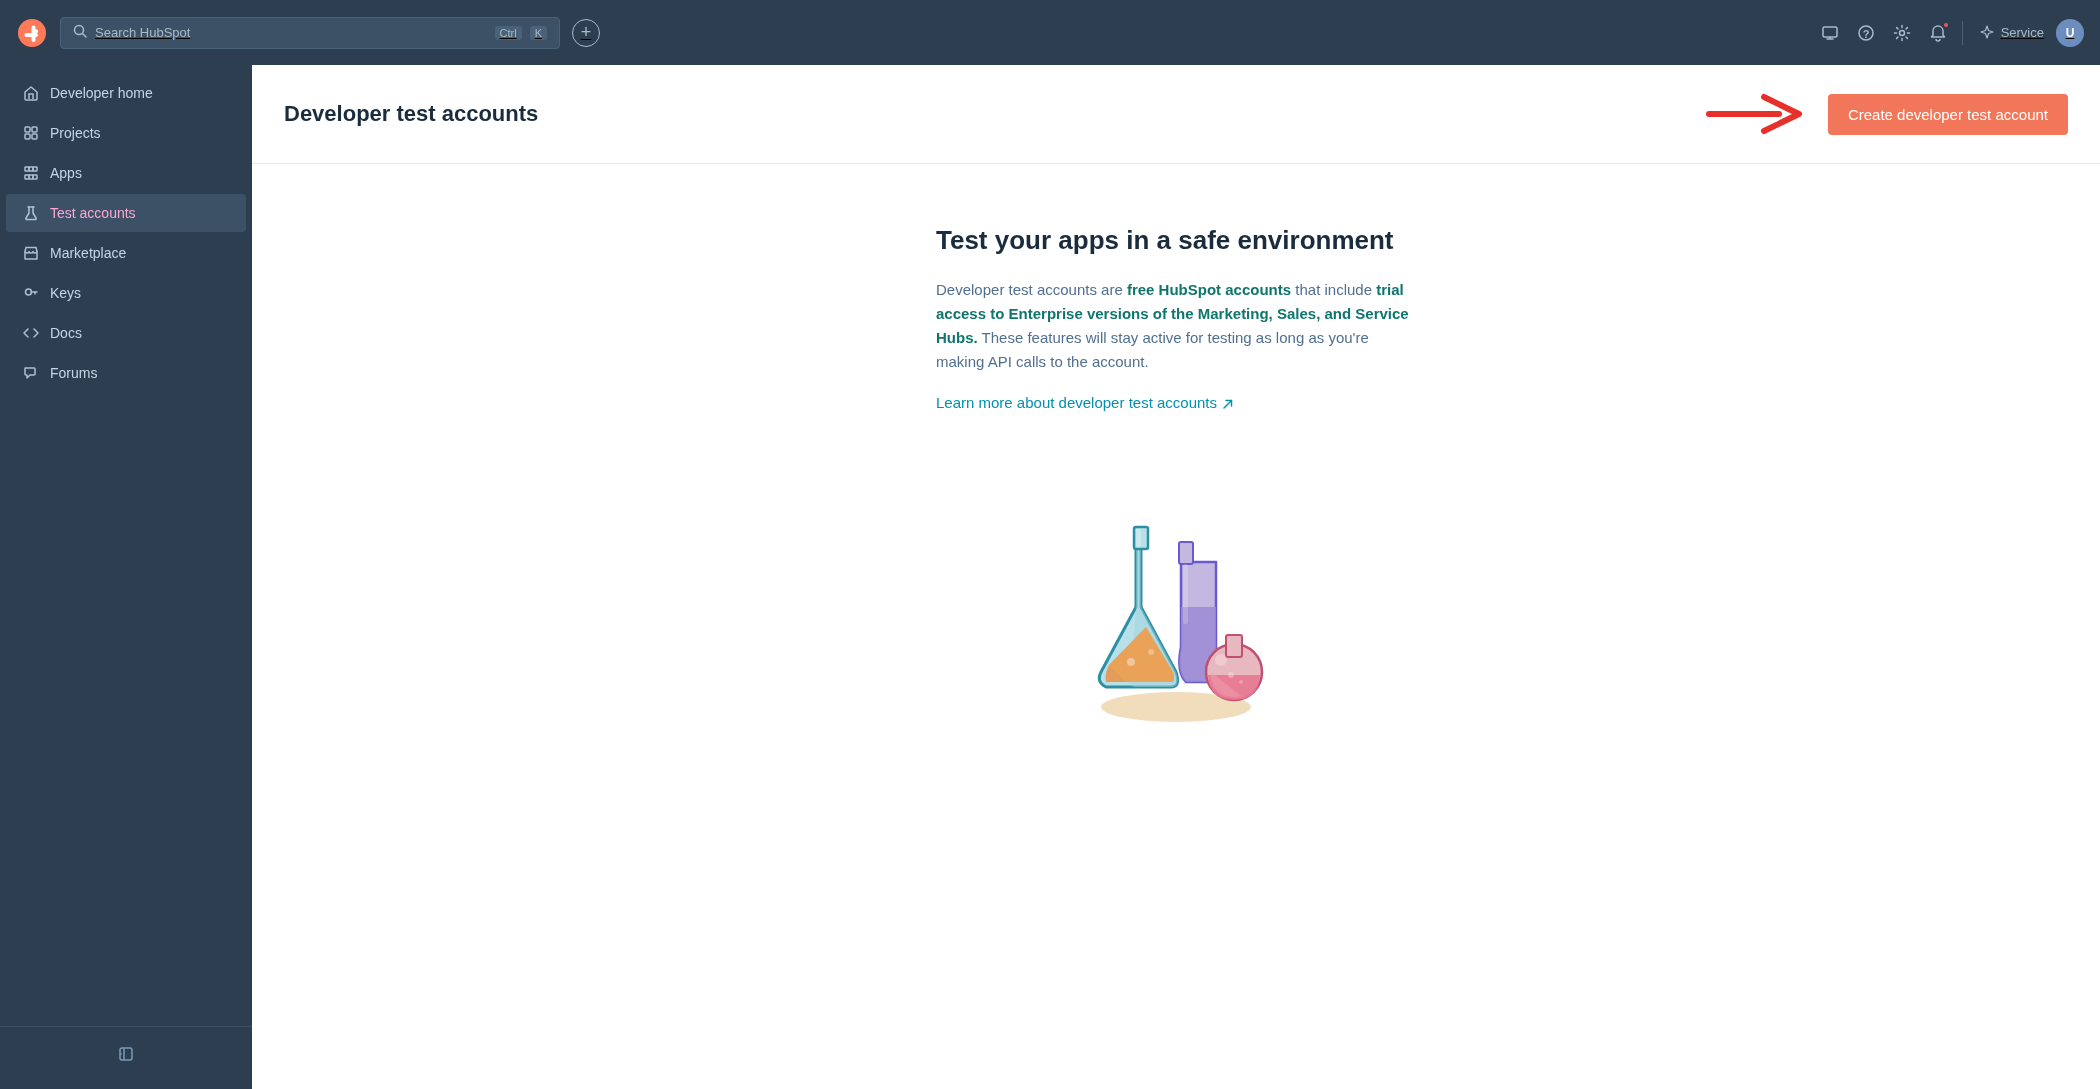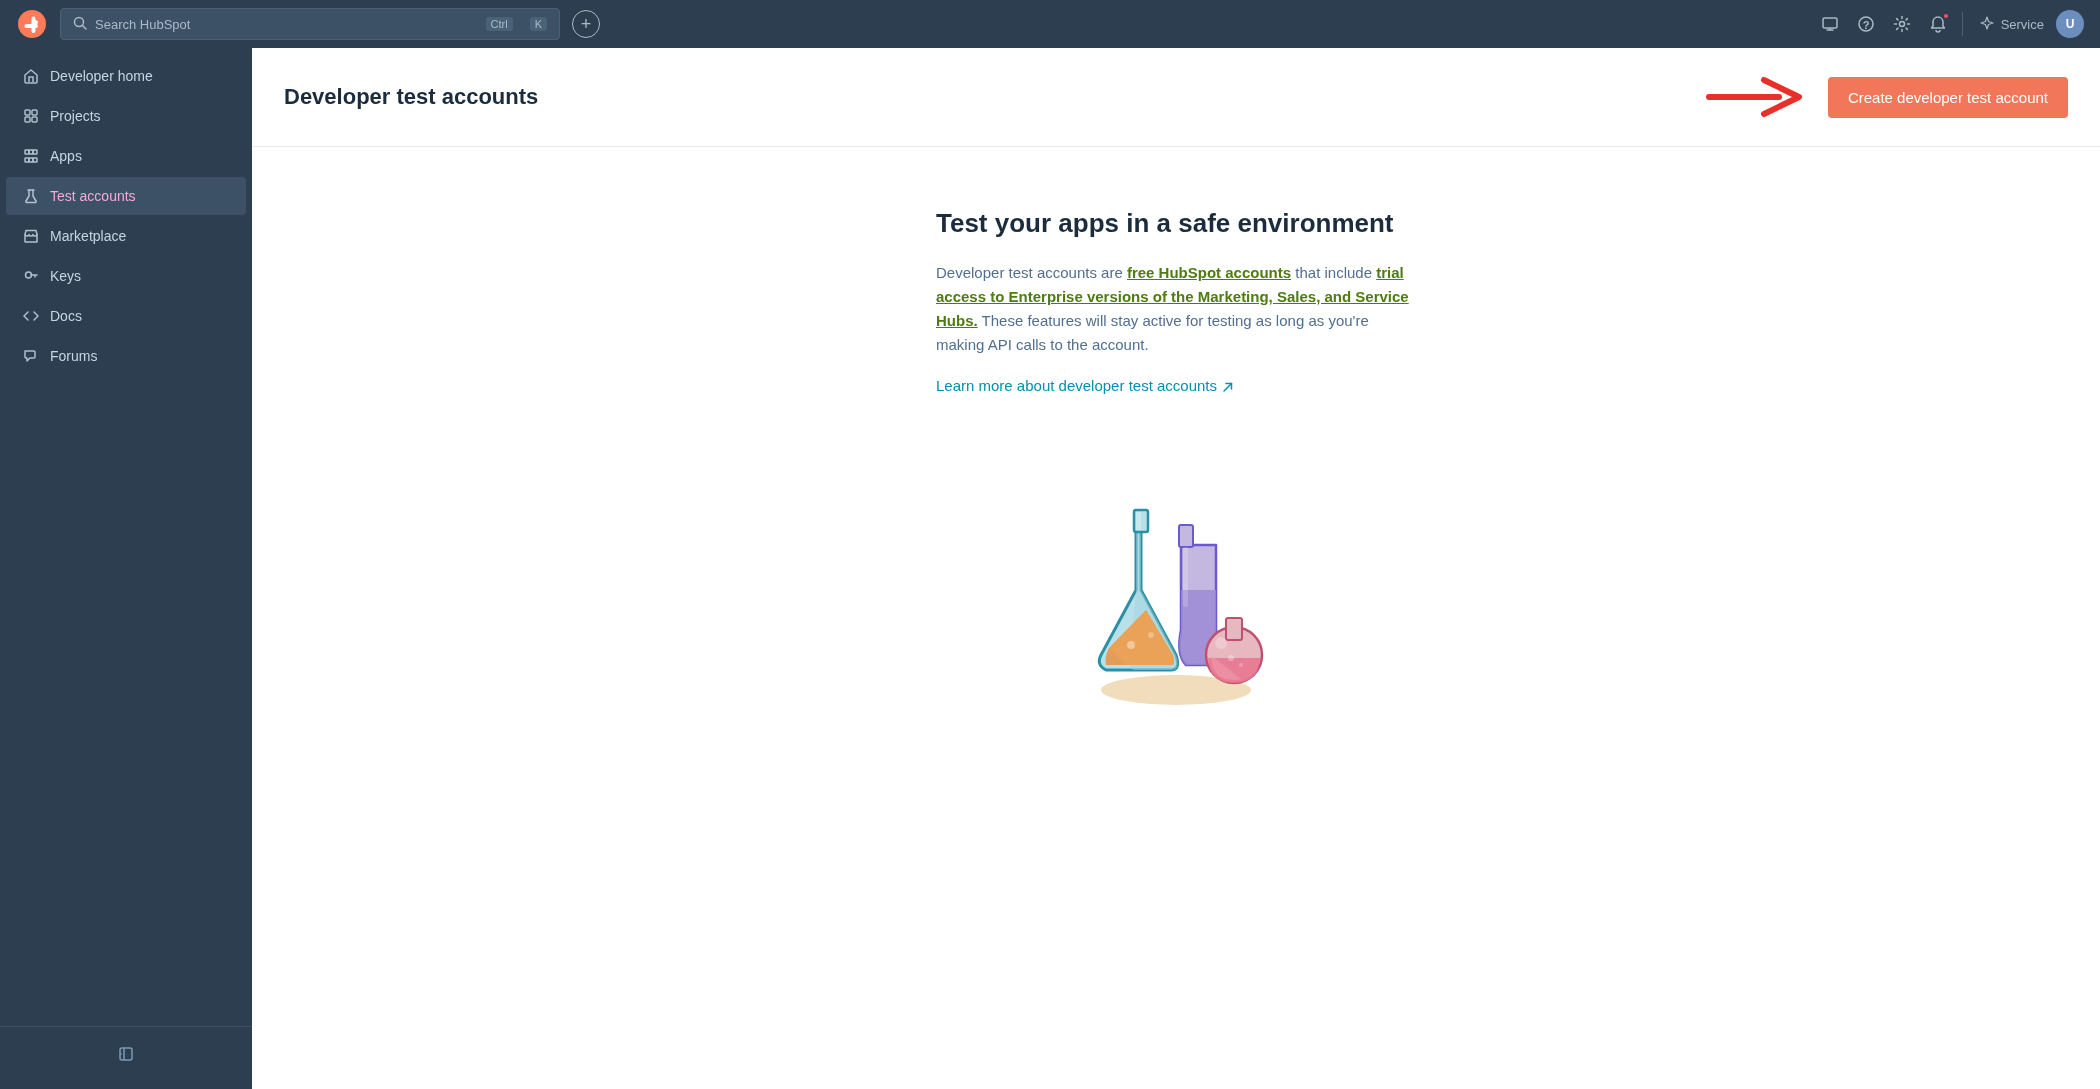--- a/index.html
+++ b/index.html
@@ -1,27 +1,28 @@
 <!DOCTYPE html>
 <html><head>
   <meta charset="utf-8">
   <style>
     * { margin: 0; padding: 0; box-sizing: border-box; }
     body { font-family: -apple-system, BlinkMacSystemFont, 'Segoe UI', Helvetica, Arial, sans-serif; background: #f5f8fa; display: flex; flex-direction: column; height: 100vh; overflow: hidden; }
 
     
     .topnav {
       background: #2d3e50;
-      height: 48px;
+      height: 65px;
       display: flex;
       align-items: center;
       padding: 0 16px;
       gap: 12px;
       flex-shrink: 0;
       z-index: 100;
+      text-decoration: underline;
     }
     .topnav-logo {
       width: 32px;
       height: 32px;
       display: flex;
       align-items: center;
       justify-content: center;
     }
     .topnav-search {
       flex: 1;
@@ -33,21 +34,21 @@
       display: flex;
       align-items: center;
       padding: 0 12px;
       gap: 8px;
       color: #a8bbc9;
       font-size: 13px;
     }
     .topnav-search-kbd {
       margin-left: auto;
       display: flex;
-      gap: 17px;
+      gap: 8px;
     }
     .kbd {
       background: #4a6278;
       border-radius: 3px;
       padding: 1px 5px;
       font-size: 11px;
       color: #a8bbc9;
     }
     .topnav-add-btn {
       width: 28px;
@@ -245,23 +246,22 @@
       margin-bottom: 20px;
       line-height: 1.3;
     }
     .content-body {
       font-size: 15px;
       color: #516f90;
       line-height: 1.6;
       margin-bottom: 20px;
     }
     .content-body strong {
-      color: #4d7c0f;
+      color: #0f766e;
       font-weight: 700;
-      text-decoration: underline;
     }
     .content-link {
       color: #0091ae;
       font-size: 15px;
       text-decoration: none;
       font-weight: 500;
       display: inline-flex;
       align-items: flex-end;
       gap: 4px;
     }

